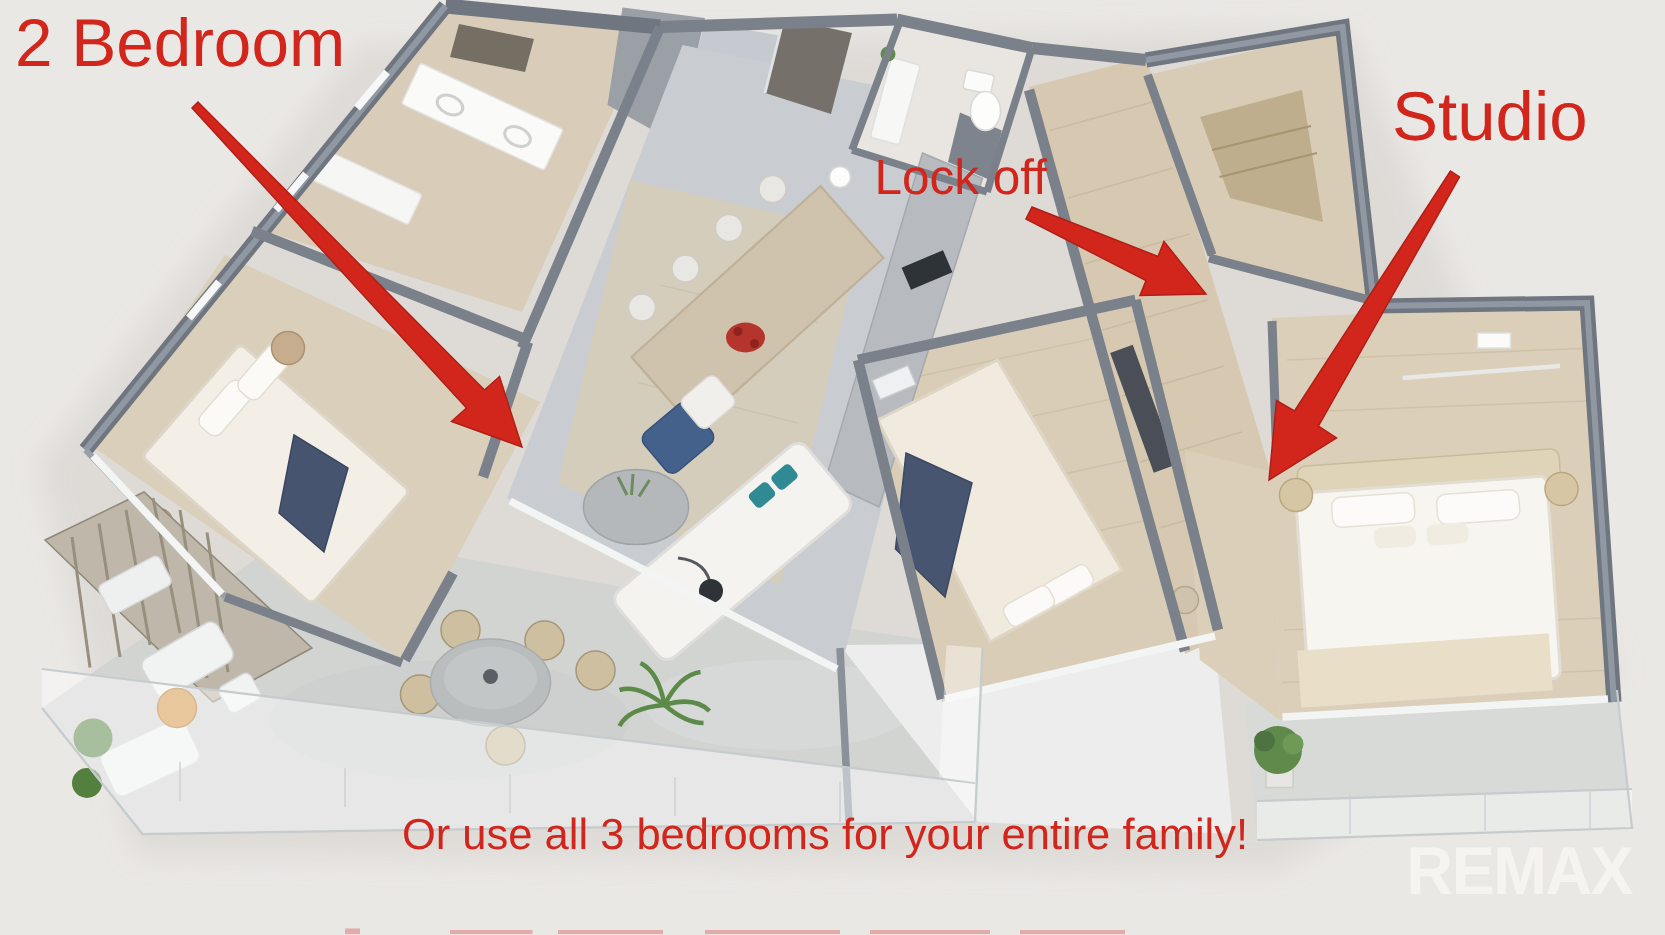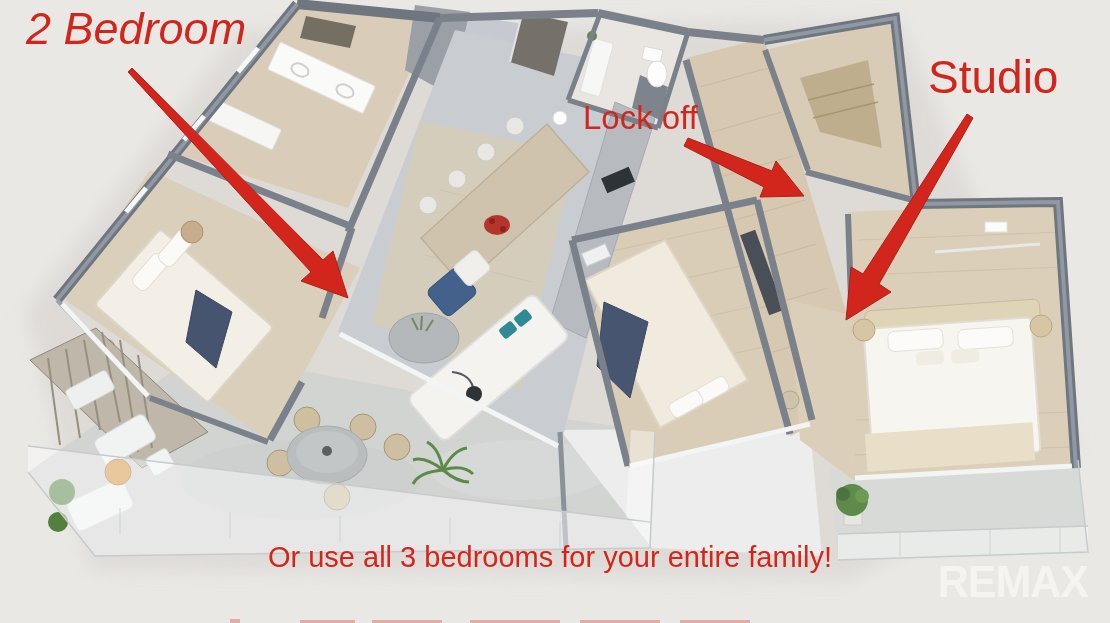--- a/index.html
+++ b/index.html
@@ -292,21 +292,21 @@
   <g fill="#d2261c" opacity="0.3">
     <rect x="230" y="619" width="10" height="4"></rect>
         <rect x="300" y="620" width="55" height="3"></rect>
     <rect x="372" y="620" width="70" height="3"></rect>
         <rect x="470" y="620" width="90" height="3"></rect>
     <rect x="580" y="620" width="80" height="3"></rect>
         <rect x="680" y="620" width="70" height="3"></rect>
   </g>
 </svg>
 
-  <div class="anno anno-big" style="left:26px;top:6px;font-style:italic;">2 Bedroom</div>
+  <div class="anno anno-big" style="left:10px;top:6px;">2 Bedroom</div>
 
   <div class="anno anno-mid" style="left:583px;top:101px;text-align:right;">Lock off</div>
 
   <div class="anno anno-big" style="left:928px;top:54px;font-size:46px;text-align:center;">Studio</div>
 
   <div class="caption">Or use all 3 bedrooms for your entire family!</div>
 
   <div class="logo">REMAX</div>
 </div>
 

